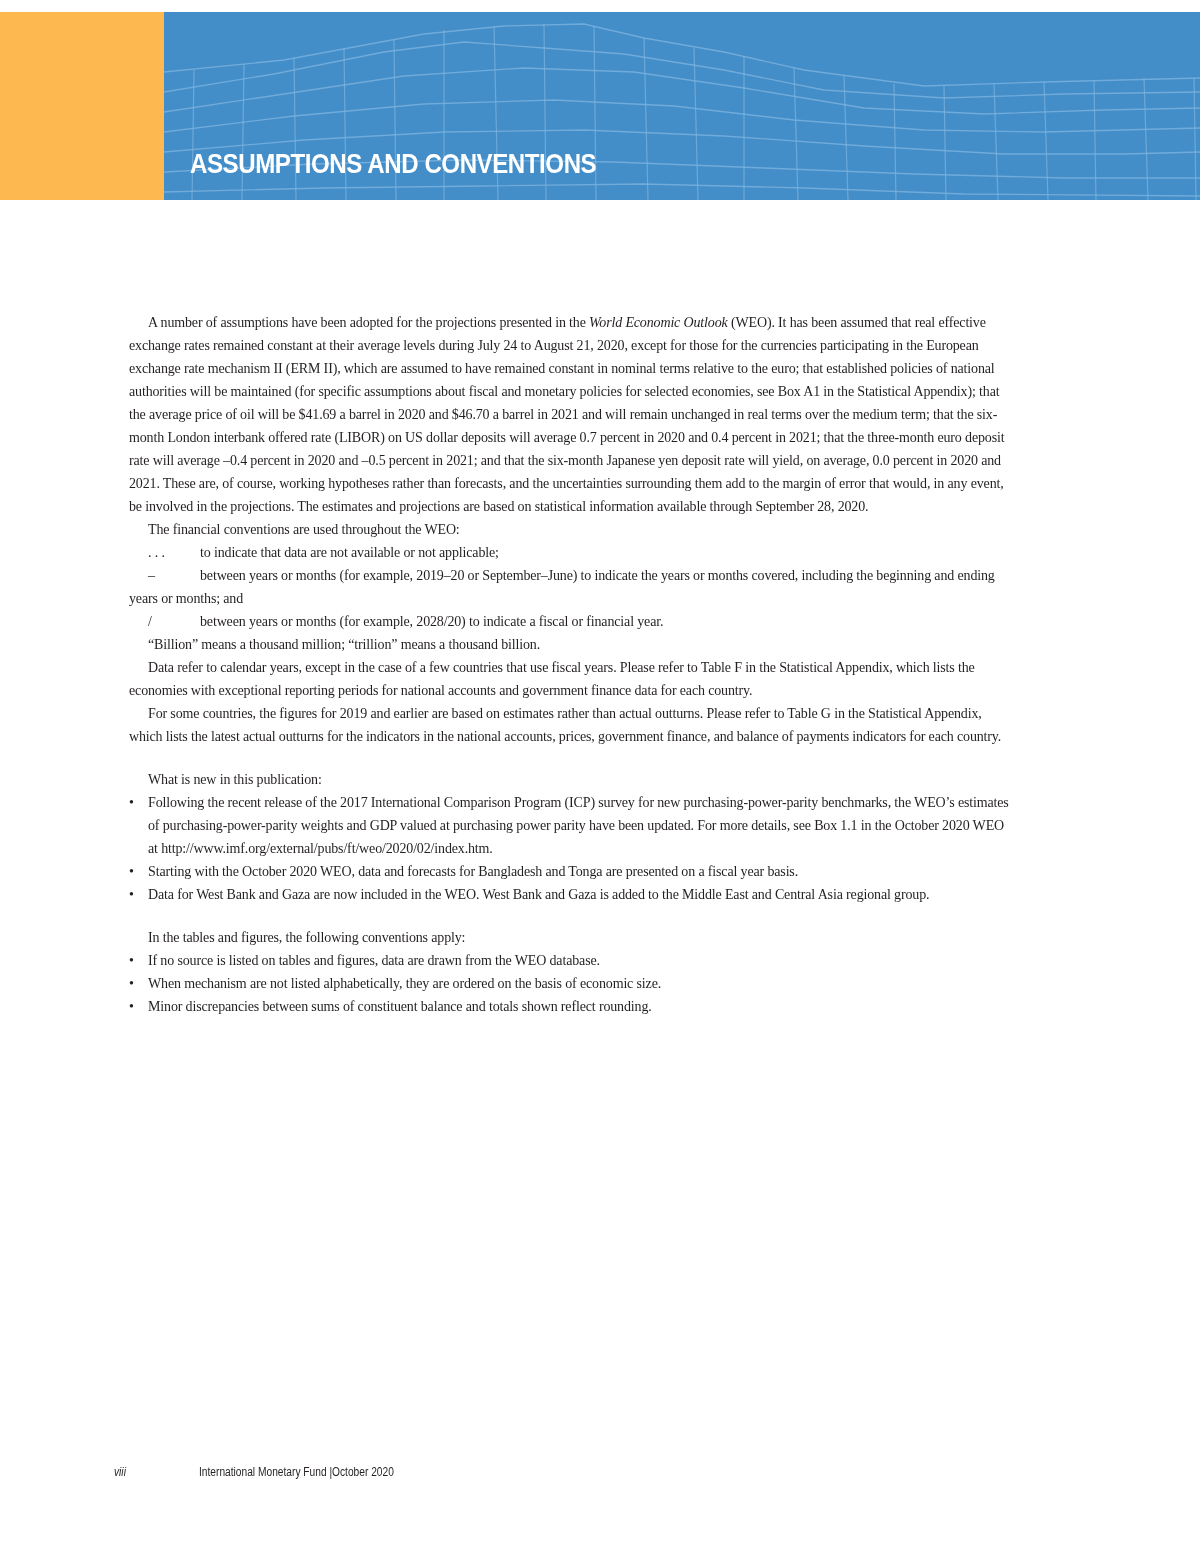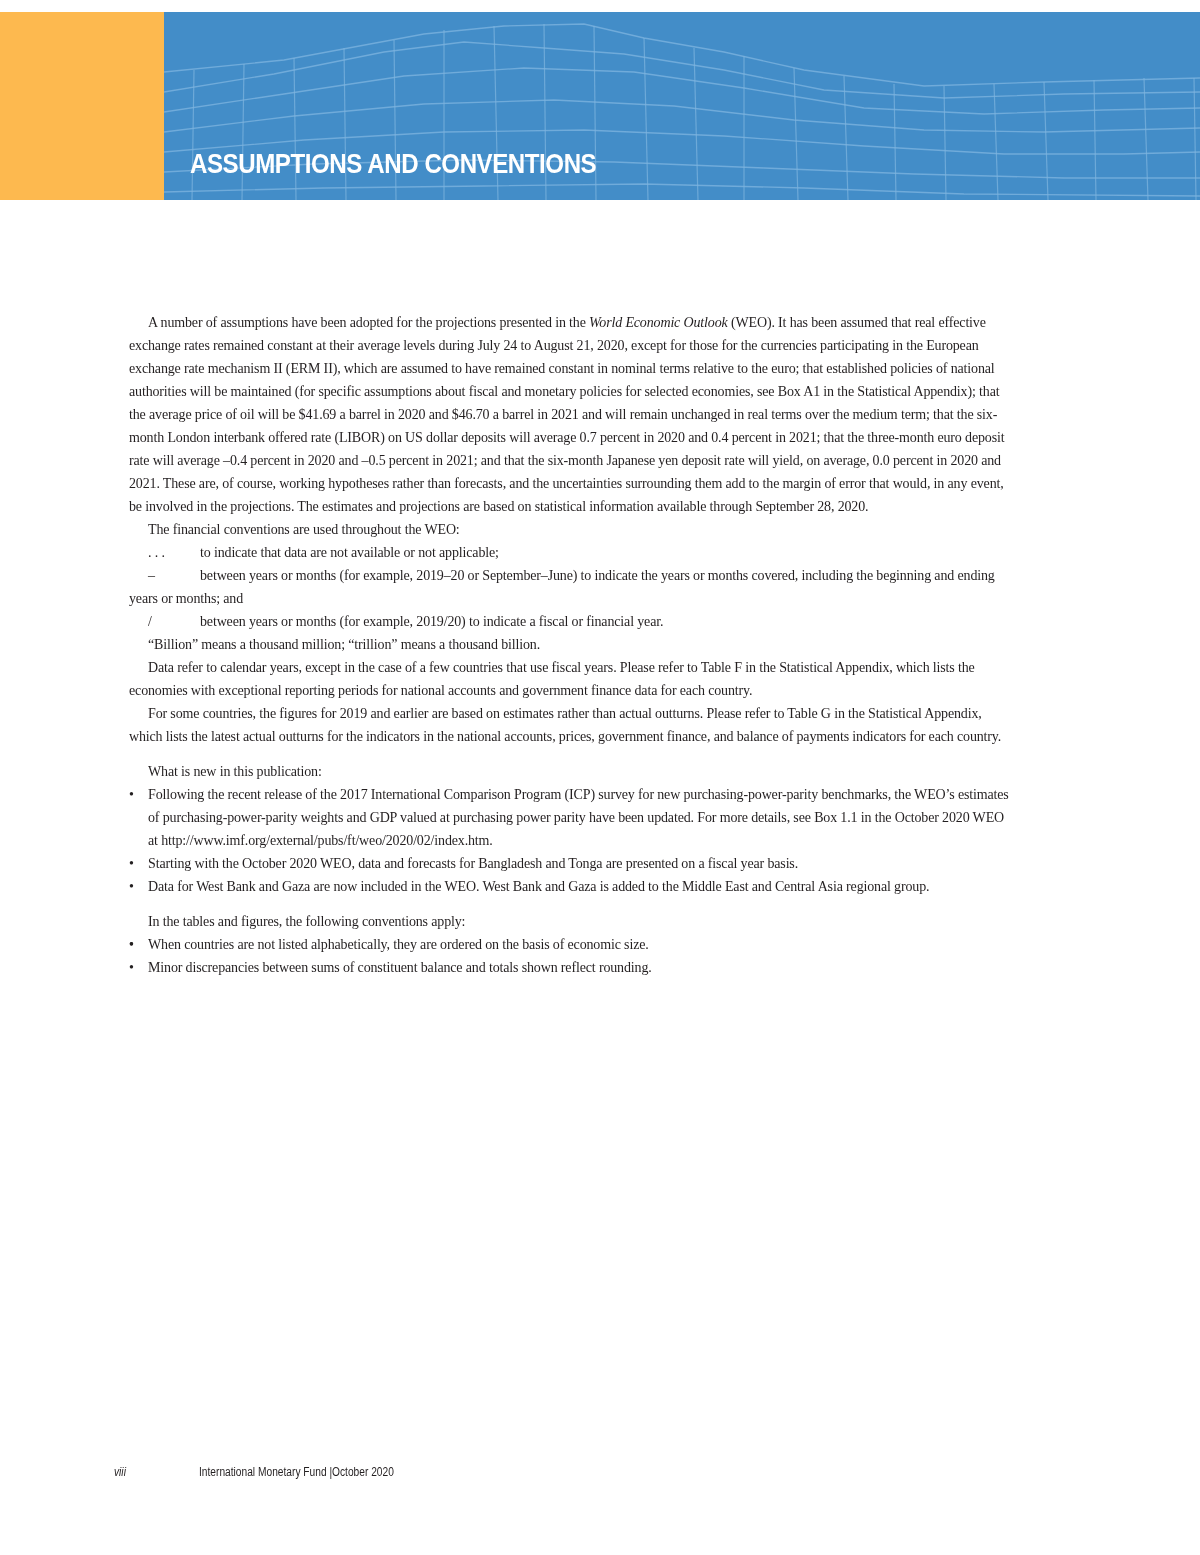--- a/index.html
+++ b/index.html
@@ -12,21 +12,21 @@
   .content { position:absolute; left:129px; top:311px; width:880px; font-size:14px; line-height:23px; letter-spacing:-0.15px; }
   p { margin:0; }
   .indent { text-indent:19px; }
   .conv { position:relative; padding-left:71px; }
   .conv.wrap { padding-left:0; text-indent:71px; }
   .conv .sym { position:absolute; left:19px; top:0; text-indent:0; }
   .conv.wrap .sym { left:19px; }
   .bullets { margin:0; padding:0; list-style:none; }
   .bullets li { position:relative; padding-left:19px; margin:0; }
   .bullets li .dot { position:absolute; left:0; top:0; }
-  .gap { margin-top:12px; }
+  .gap { margin-top:20px; }
   .footer { position:absolute; top:1465px; left:114px; font-family:"Liberation Sans", "DejaVu Sans", sans-serif; font-size:12px; color:#231f20; transform:scaleX(0.85); transform-origin:left center; white-space:nowrap; }
   .footer .pg { display:inline-block; width:100px; font-style:italic; }
 </style>
 </head>
 <body>
 
 <div class="banner">
   <div class="banner-orange"></div>
   <div class="banner-blue">
     <svg width="1036" height="188" viewBox="0 0 1036 188">
@@ -67,36 +67,36 @@
   <div class="banner-title">ASSUMPTIONS AND CONVENTIONS</div>
 </div>
 
 <div class="content">
   <p class="indent"><span>A number of assumptions have been adopted for the projections presented in the </span><i>World Economic Outlook</i><span> (WEO). It has been assumed that real effective exchange rates remained constant at their average levels during July 24 to August 21, 2020, except for those for the currencies participating in the European exchange rate mechanism II (ERM II), which are assumed to have remained constant in nominal terms relative to the euro; that established policies of national authorities will be maintained (for specific assumptions about fiscal and monetary policies for selected economies, see Box A1 in the Statistical Appendix); that the average price of oil will be $41.69 a barrel in 2020 and $46.70 a barrel in 2021 and will remain unchanged in real terms over the medium term; that the six-month London interbank offered rate (LIBOR) on US dollar deposits will average 0.7 percent in 2020 and 0.4 percent in 2021; that the three-month euro deposit rate will average –0.4 percent in 2020 and –0.5 percent in 2021; and that the six-month Japanese yen deposit rate will yield, on average, 0.0 percent in 2020 and 2021. These are, of course, working hypotheses rather than forecasts, and the uncertainties surrounding them add to the margin of error that would, in any event, be involved in the projections. The estimates and projections are based on statistical information available through September 28, 2020.</span></p>
 
   <p class="indent">The financial conventions are used throughout the WEO:</p>
 
   <p class="conv"><span class="sym">. . .</span><span>to indicate that data are not available or not applicable;</span></p>
   <p class="conv wrap" style="position:relative;"><span class="sym">–</span><span>between years or months (for example, 2019–20 or September–June) to indicate the years or months covered, including the beginning and ending years or months; and</span></p>
-  <p class="conv"><span class="sym">/</span><span>between years or months (for example, 2019/20) to indicate a fiscal or financial year.</span></p>
+  <p class="conv"><span class="sym">/</span><span>between years or months (for example, 2028/20) to indicate a fiscal or financial year.</span></p>
 
   <p class="indent">“Billion” means a thousand million; “trillion” means a thousand billion.</p>
   <p class="indent">Data refer to calendar years, except in the case of a few countries that use fiscal years. Please refer to Table F in the Statistical Appendix, which lists the economies with exceptional reporting periods for national accounts and government finance data for each country.</p>
   <p class="indent">For some countries, the figures for 2019 and earlier are based on estimates rather than actual outturns. Please refer to Table G in the Statistical Appendix, which lists the latest actual outturns for the indicators in the national accounts, prices, government finance, and balance of payments indicators for each country.</p>
 
   <p class="indent gap">What is new in this publication:</p>
   <ul class="bullets">
     <li class="gap"><span class="dot">•</span><span>Following the recent release of the 2017 International Comparison Program (ICP) survey for new purchasing-power-parity benchmarks, the WEO’s estimates of purchasing-power-parity weights and GDP valued at purchasing power parity have been updated. For more details, see Box 1.1 in the October 2020 WEO at http://www.imf.org/external/pubs/ft/weo/2020/02/index.htm.</span></li>
     <li class="gap"><span class="dot">•</span><span>Starting with the October 2020 WEO, data and forecasts for Bangladesh and Tonga are presented on a fiscal year basis.</span></li>
     <li class="gap"><span class="dot">•</span><span>Data for West Bank and Gaza are now included in the WEO. West Bank and Gaza is added to the Middle East and Central Asia regional group.</span></li>
   </ul>
 
   <p class="indent gap">In the tables and figures, the following conventions apply:</p>
   <ul class="bullets">
-    <li class="gap"><span class="dot">•</span></li>
-    <li class="gap"><span class="dot">•</span><span>When countries are not listed alphabetically, they are ordered on the basis of economic size.</span></li>
+    <li class="gap"><span class="dot">•</span><span>If no source is listed on tables and figures, data are drawn from the WEO database.</span></li>
+    <li class="gap"><span class="dot">•</span><span>When mechanism are not listed alphabetically, they are ordered on the basis of economic size.</span></li>
     <li class="gap"><span class="dot">•</span><span>Minor discrepancies between sums of constituent balance and totals shown reflect rounding.</span></li>
   </ul>
 </div>
 
 <div class="footer">
   <span class="pg">viii</span><span>International Monetary Fund</span> <span>|</span><span>October 2020</span>
 </div>
 
 </body></html>

